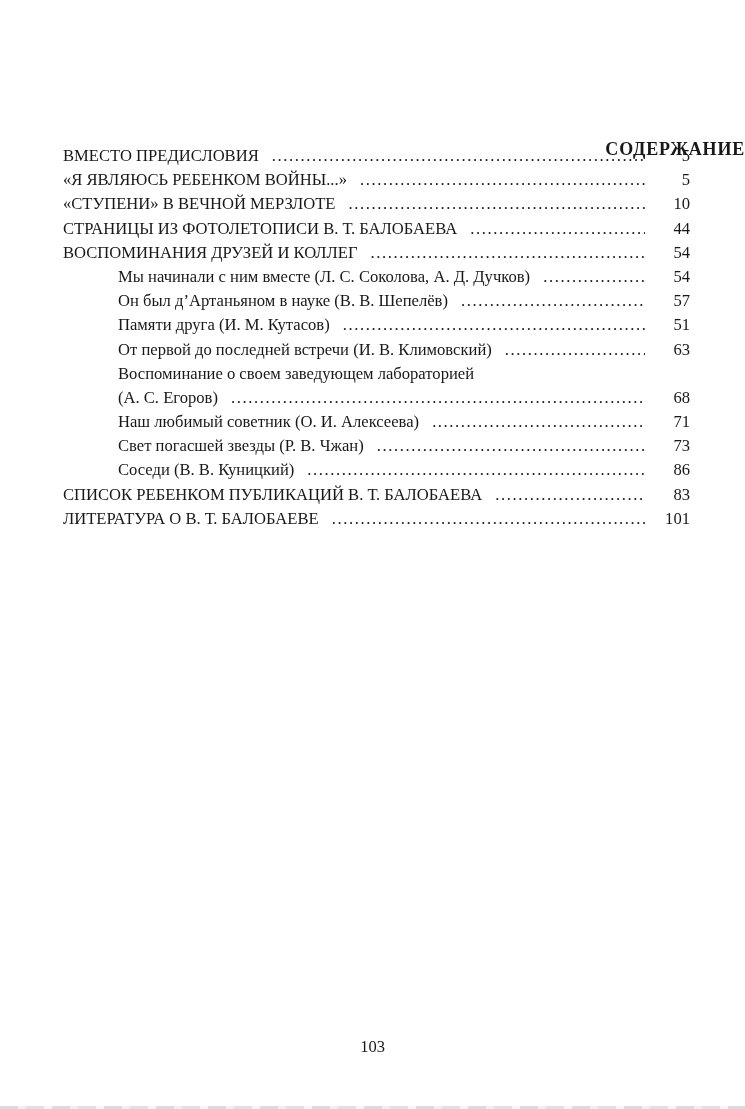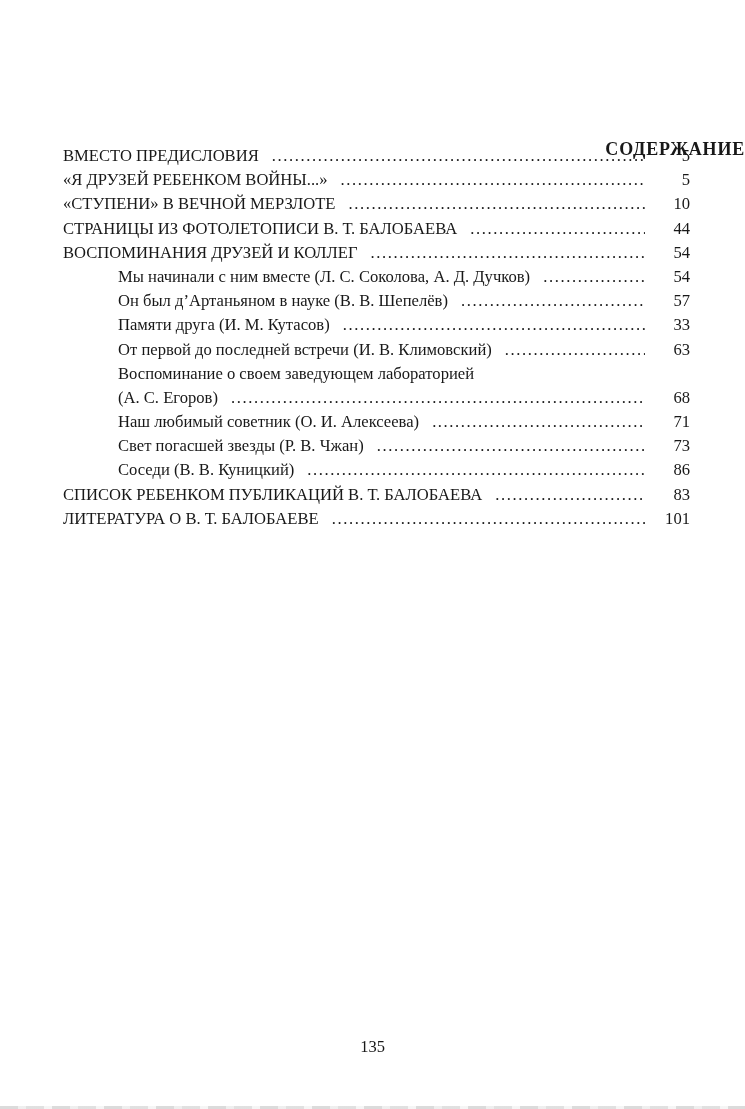--- a/index.html
+++ b/index.html
@@ -92,21 +92,21 @@
 <div class="page">
   <div class="doc-title">СОДЕРЖАНИЕ</div>
 
   <div class="toc">
       <div class="toc-row">
         <span class="toc-title">ВМЕСТО ПРЕДИСЛОВИЯ</span>
         <span class="toc-dots"></span>
         <span class="toc-page">5</span>
       </div>
       <div class="toc-row">
-        <span class="toc-title">«Я ДРУЗЕЙ РЕБЕНКОМ ВОЙНЫ...»</span>
+        <span class="toc-title">«Я ЯВЛЯЮСЬ РЕБЕНКОМ ВОЙНЫ...»</span>
         <span class="toc-dots"></span>
         <span class="toc-page">5</span>
       </div>
       <div class="toc-row">
         <span class="toc-title">«СТУПЕНИ» В ВЕЧНОЙ МЕРЗЛОТЕ</span>
         <span class="toc-dots"></span>
         <span class="toc-page">10</span>
       </div>
       <div class="toc-row">
         <span class="toc-title">СТРАНИЦЫ ИЗ ФОТОЛЕТОПИСИ В. Т. БАЛОБАЕВА</span>
@@ -124,21 +124,21 @@
         <span class="toc-page">54</span>
       </div>
       <div class="toc-row sub">
         <span class="toc-title">Он был д’Артаньяном в науке (В. В. Шепелёв)</span>
         <span class="toc-dots"></span>
         <span class="toc-page">57</span>
       </div>
       <div class="toc-row sub">
         <span class="toc-title">Памяти друга (И. М. Кутасов)</span>
         <span class="toc-dots"></span>
-        <span class="toc-page">33</span>
+        <span class="toc-page">51</span>
       </div>
       <div class="toc-row sub">
         <span class="toc-title">От первой до последней встречи (И. В. Климовский)</span>
         <span class="toc-dots"></span>
         <span class="toc-page">63</span>
       </div>
       <div class="toc-row sub">
         <span class="toc-title">Воспоминание о своем заведующем лабораторией</span>
       </div>
       <div class="toc-row sub">
@@ -166,16 +166,16 @@
         <span class="toc-dots"></span>
         <span class="toc-page">83</span>
       </div>
       <div class="toc-row">
         <span class="toc-title">ЛИТЕРАТУРА О В. Т. БАЛОБАЕВЕ</span>
         <span class="toc-dots"></span>
         <span class="toc-page">101</span>
       </div>
     </div>
 
-  <div class="footer-page-number">135</div>
+  <div class="footer-page-number">103</div>
 
   <div class="scan-edge"></div>
 </div>
 
 </body></html>

